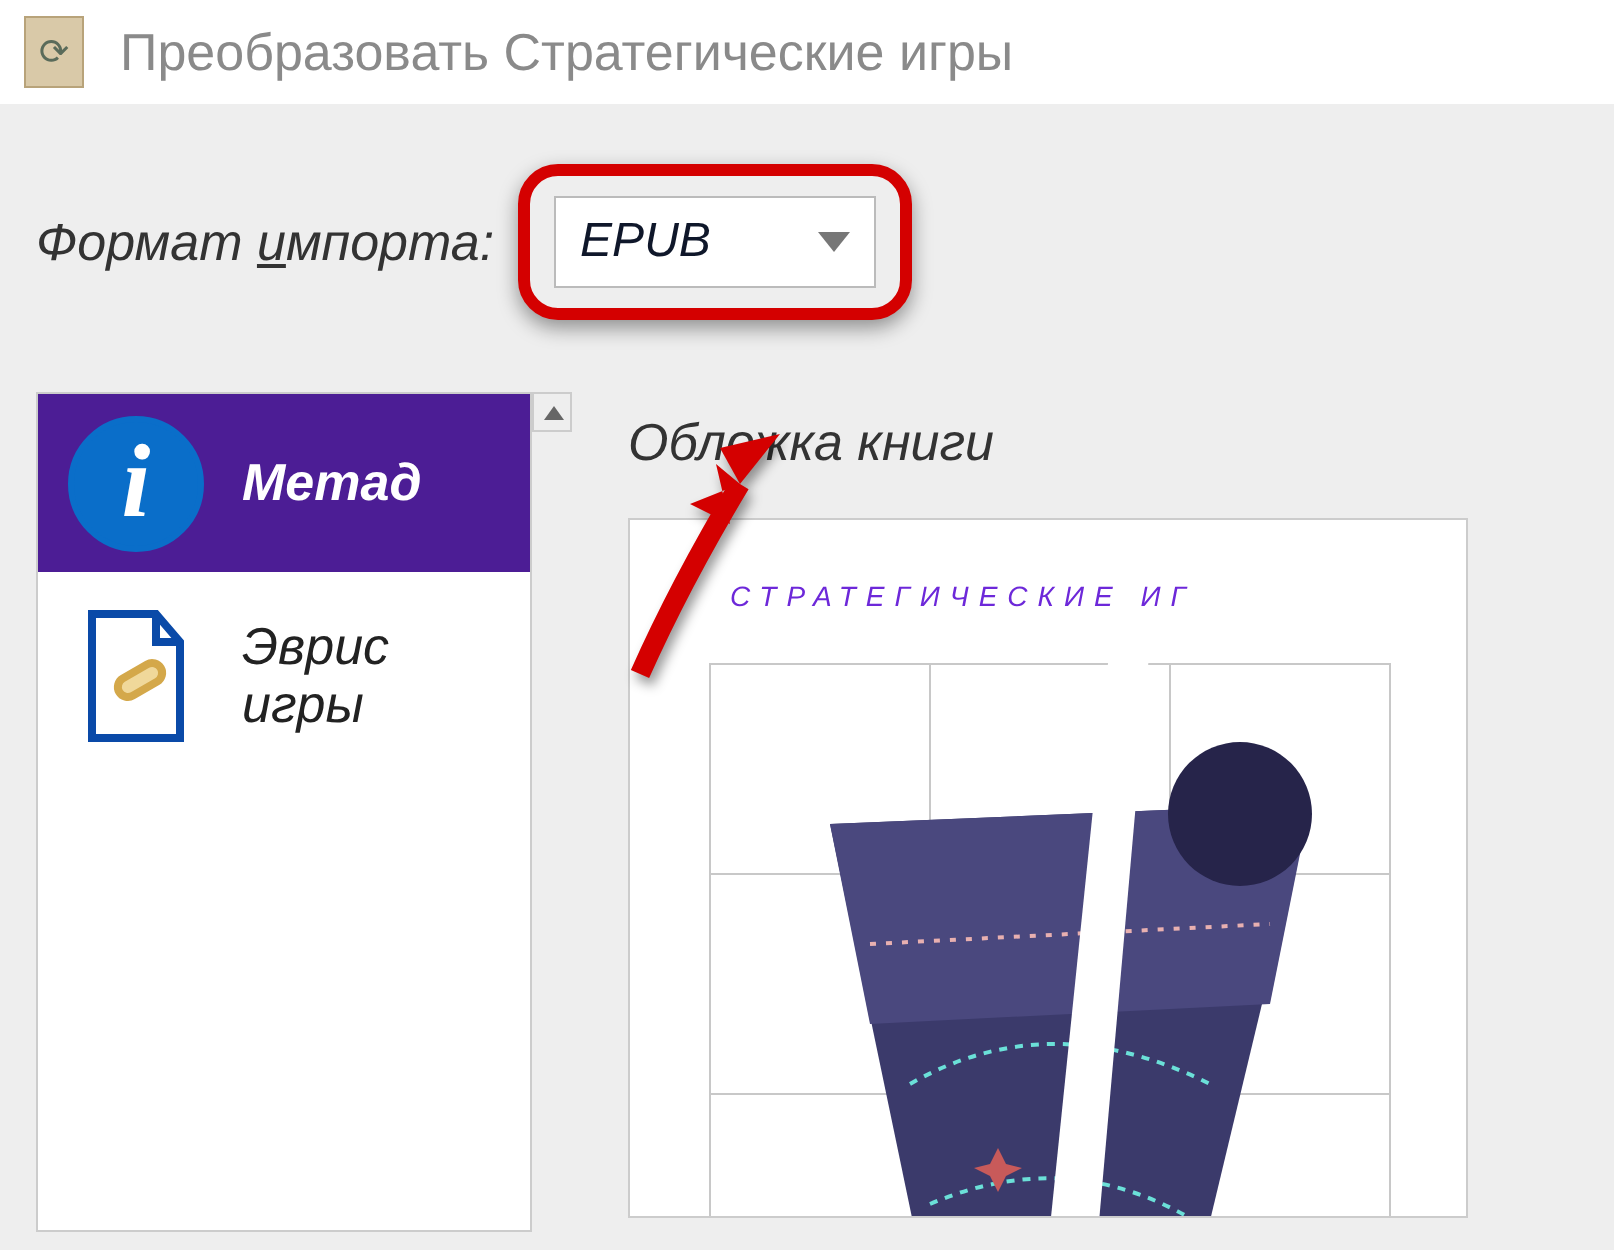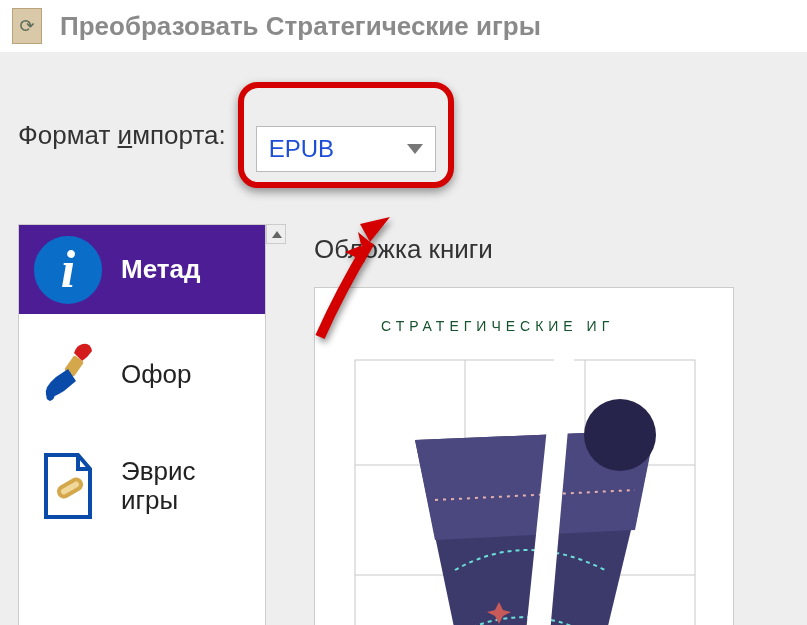--- a/index.html
+++ b/index.html
@@ -31,27 +31,28 @@
       position: absolute;
       top: 50%;
       left: 50%;
       transform: translate(-50%, -50%);
       font-size: 18px;
       color: #5a6b5a;
     }
     .titlebar-text {
       font-size: 26px;
       color: #8a8a8a;
-      font-weight: 700;
+      font-weight: 400;
     }
     .content {
       padding: 30px 18px 0 18px;
       background: #eeeeee;
       height: calc(100% - 52px);
       position: relative;
+      font-style: italic;
     }
     .import-row {
       display: flex;
       align-items: center;
       gap: 12px;
       margin-bottom: 36px;
     }
     .import-label {
       font-size: 26px;
       color: #333;
@@ -63,26 +64,25 @@
       padding: 10px 12px;
       box-shadow: 0 4px 10px rgba(0,0,0,0.4);
       background: #eeeeee;
     }
     .combo {
       display: flex;
       align-items: center;
       justify-content: space-between;
       background: #fff;
       border: 1px solid #bbb;
-      width: 180px;
+      width: 161px;
       height: 46px;
       padding: 0 12px;
       font-size: 24px;
-      color: #1d4ed8;
-      margin-top: 28px;
+      color: #0f172a;
     }
     .combo-arrow {
       width: 0; height: 0;
       border-left: 8px solid transparent;
       border-right: 8px solid transparent;
       border-top: 10px solid #777;
     }
     .main-area {
       display: flex;
       gap: 48px;
@@ -177,24 +177,24 @@
       position: relative;
     }
     .cover-inner {
       width: 100%;
       height: 400px;
       background: #fff;
       position: relative;
     }
     .cover-title {
       position: absolute;
-      top: 0; left: 36px;
+      top: 0; left: 20px;
       font-size: 14px;
       letter-spacing: 5px;
-      color: #14532d;
+      color: #6d28d9;
       font-weight: 500;
     }
     .cover-art {
       position: absolute;
       top: 32px; left: 0;
       width: 380px;
       height: 340px;
     }
     .arrow-svg {
       position: absolute;
@@ -238,31 +238,20 @@
 
     <div style="position:relative;">
       <div class="sidebar">
         <div class="sidebar-item selected">
           <div class="icon-wrap">
             <div class="info-circle"></div>
           </div>
           <span>Метад</span>
         </div>
 
-        <div class="sidebar-item">
-          <div class="icon-wrap">
-            <svg class="brush-icon" viewBox="0 0 60 70">
-              <path d="M 42 6 Q 52 2 54 12 Q 50 18 44 22 L 36 14 Q 38 8 42 6 Z" fill="#d41c1c"></path>
-              <rect x="30" y="18" width="12" height="18" rx="2" fill="#d4a84a" transform="rotate(35 36 27)"></rect>
-              <path d="M 18 38 L 30 30 L 38 42 L 26 52 Q 10 62 8 56 Q 6 48 18 38 Z" fill="#0a4aa8"></path>
-              <path d="M 10 54 Q 6 60 12 62 Q 18 60 16 54 Z" fill="#0a4aa8"></path>
-            </svg>
-          </div>
-          <span>Офор</span>
-        </div>
 
         <div class="sidebar-item multi">
           <div class="icon-wrap">
             <svg class="doc-icon" viewBox="0 0 56 70">
               <path d="M 6 4 L 38 4 L 50 18 L 50 66 L 6 66 Z" fill="none" stroke="#0a4aa8" stroke-width="4"></path>
               <path d="M 38 4 L 38 18 L 50 18" fill="none" stroke="#0a4aa8" stroke-width="4"></path>
               <rect x="16" y="30" width="28" height="14" rx="7" fill="#d4a84a" transform="rotate(-30 30 37)"></rect>
               <rect x="20" y="34" width="20" height="6" rx="3" fill="#f0d89a" transform="rotate(-30 30 37)"></rect>
             </svg>
           </div>

